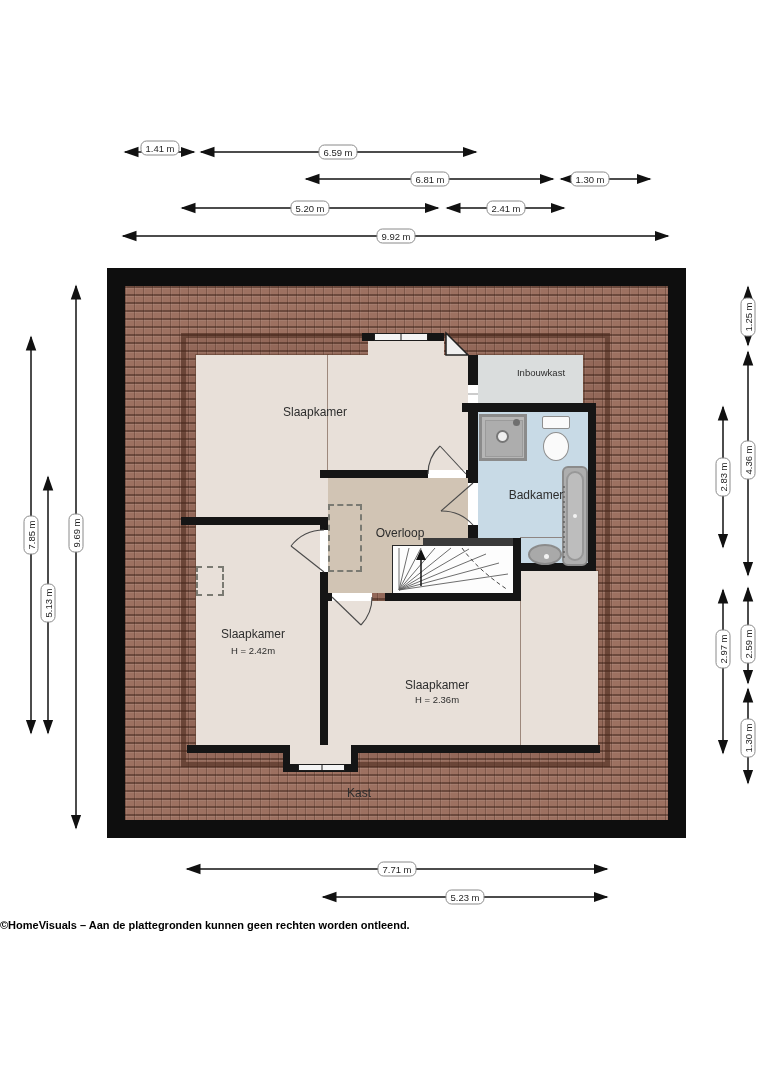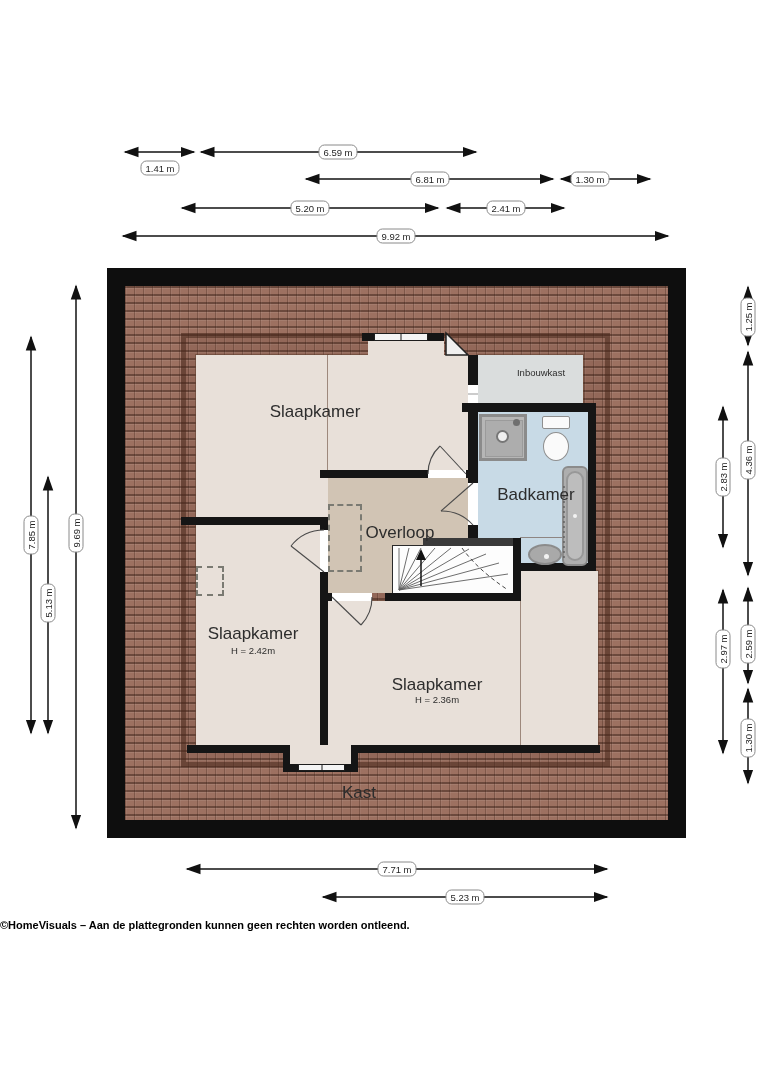--- a/index.html
+++ b/index.html
@@ -31,21 +31,21 @@
   .shower-inner{border:1px solid #9b9b9b;background:#adadad;}
   .drain{background:#efefef;border:2px solid #777;border-radius:50%;box-sizing:border-box;}
   .showerhead{background:#6f6f6f;border-radius:50%;}
   .tub{background:#aeaeae;border:2px solid #8b8b8b;border-radius:6px;box-sizing:border-box;}
   .tub-inner{background:#bdbdbd;border:2px solid #989898;border-radius:12px;box-sizing:border-box;}
   .toilet-tank{background:#fafafa;border:1px solid #8f8f8f;border-radius:2px;box-sizing:border-box;}
   .toilet-bowl{background:#fafafa;border:1px solid #8f8f8f;border-radius:50%;box-sizing:border-box;}
   .sink{background:#a9a9a9;border:2px solid #8b8b8b;border-radius:50%;box-sizing:border-box;}
   .dot{background:#f2f2f2;border-radius:50%;}
   
-  .rlabel{color:#2d2d2d;font-size:17px;white-space:nowrap;transform:translate(-50%,-50%);}
+  .rlabel{color:#2d2d2d;font-size:12px;white-space:nowrap;transform:translate(-50%,-50%);}
   .rlabel.small{font-size:9.5px;}
   .dim{color:#1f1f1f;font-size:9.5px;line-height:13px;padding:0 4px;background:#fff;
        border:1px solid #8a8a8a;border-radius:6px;white-space:nowrap;
        transform:translate(-50%,-50%);}
   .dim.vert{transform:translate(-50%,-50%) rotate(-90deg);}
   .footer{left:0;width:768px;text-align:left;color:#000;font-weight:bold;font-size:11px;line-height:14px;}
   svg.overlay{position:absolute;left:0;top:0;pointer-events:none;}
 </style>
 </head>
 <body>
@@ -187,21 +187,21 @@
     </g>
     <path d="M462,548 C472,562 487,576 508,590" stroke="#444" stroke-width="1" stroke-dasharray="4,3" fill="none"></path>
     <g>
       <line x1="421" y1="586" x2="421" y2="558" stroke="#111" stroke-width="1.5"></line>
       <path d="M416,560 L421,549 L426,560 Z" fill="#111"></path>
     </g>
 
     <line x1="564" y1="486" x2="564" y2="560" stroke="#555" stroke-width="1.2" stroke-dasharray="2,3"></line>
   </svg>
 
-  <div class="abs dim" style="left:160px;top:168px;text-align:center;">1.41 m</div>
+  <div class="abs dim" style="left:160px;top:148px;text-align:center;">1.41 m</div>
   <div class="abs dim" style="left:338px;top:152px;">6.59 m</div>
   <div class="abs dim" style="left:430px;top:179px;">6.81 m</div>
   <div class="abs dim" style="left:590px;top:179px;">1.30 m</div>
   <div class="abs dim" style="left:310px;top:208px;">5.20 m</div>
   <div class="abs dim" style="left:506px;top:208px;">2.41 m</div>
   <div class="abs dim" style="left:396px;top:236px;">9.92 m</div>
   <div class="abs dim vert" style="left:31px;top:535px;">7.85 m</div>
   <div class="abs dim vert" style="left:48px;top:603px;">5.13 m</div>
   <div class="abs dim vert" style="left:76px;top:533px;">9.69 m</div>
   <div class="abs dim vert" style="left:723px;top:477px;">2.83 m</div>

